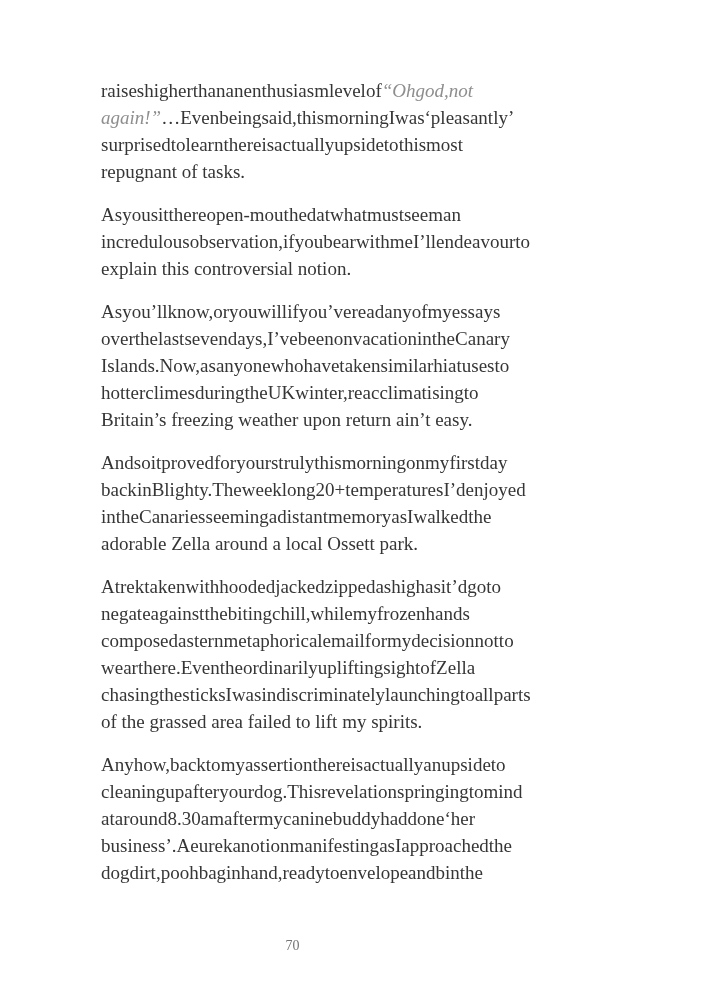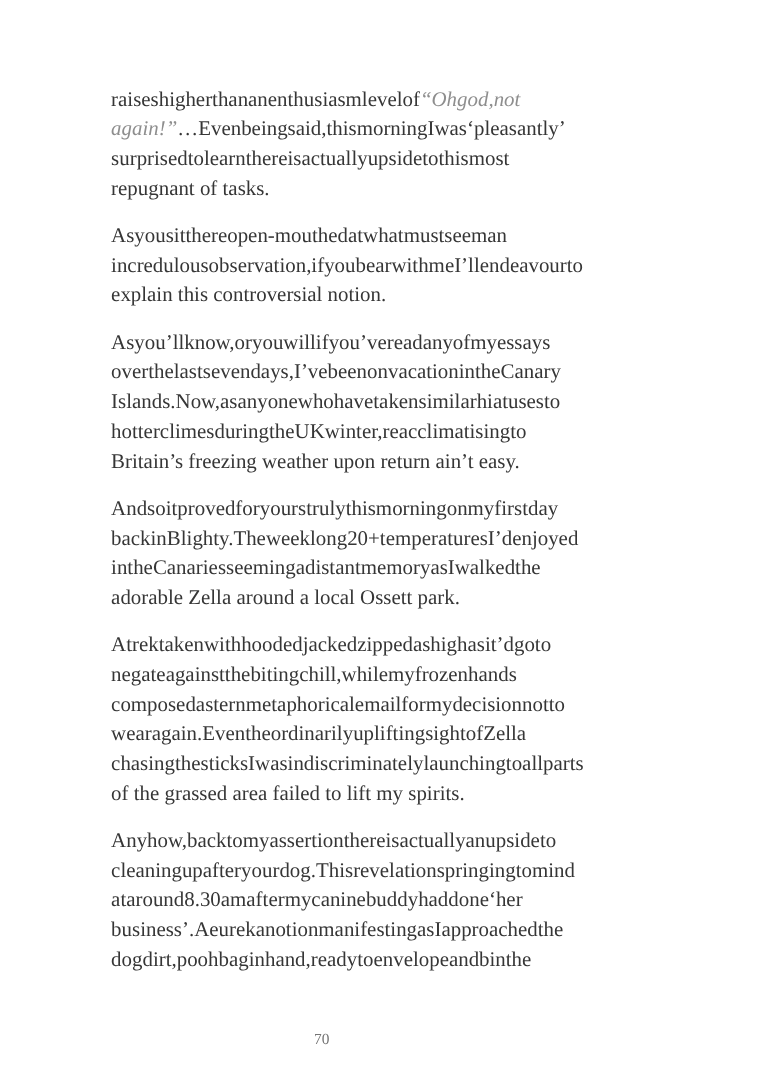--- a/index.html
+++ b/index.html
@@ -276,21 +276,21 @@
           <span class="word">metaphorical</span>
           <span class="word">email</span>
           <span class="word">for</span>
           <span class="word">my</span>
           <span class="word">decision</span>
           <span class="word">not</span>
           <span class="word">to</span>
         </div>
         <div class="line">
           <span class="word">wear</span>
-          <span class="word">again.</span>
+          <span class="word">there.</span>
           <span class="word">Even</span>
           <span class="word">the</span>
           <span class="word">ordinarily</span>
           <span class="word">uplifting</span>
           <span class="word">sight</span>
           <span class="word">of</span>
           <span class="word">Zella</span>
         </div>
         <div class="line">
           <span class="word">chasing</span>

